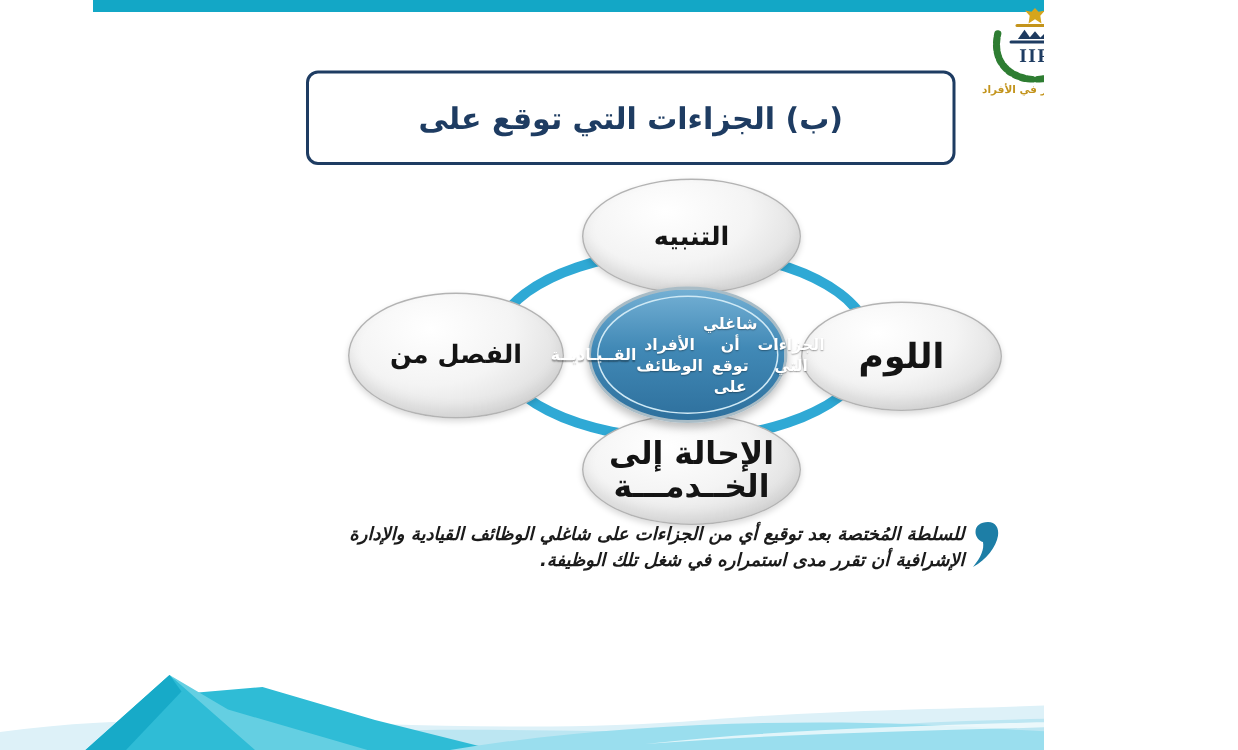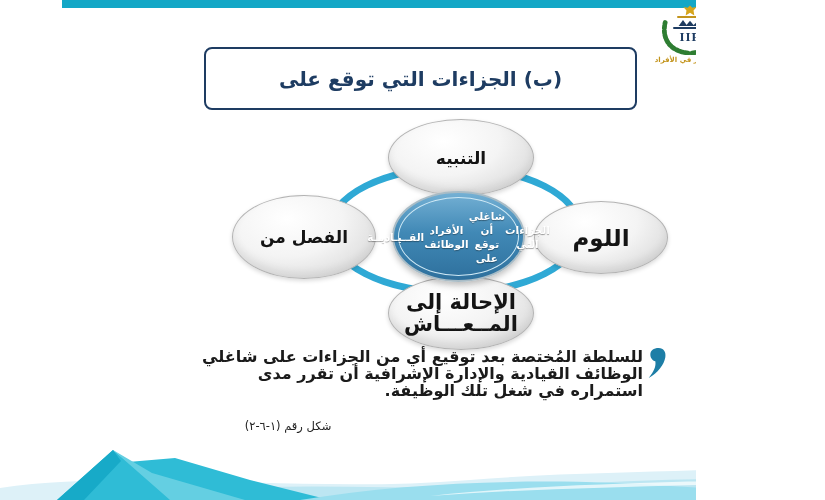--- a/index.html
+++ b/index.html
@@ -43,21 +43,21 @@
   .node-bottom{left:347px;top:276px;width:146px;height:74px;font-size:21px;line-height:22px;}
   .node-center{position:absolute;left:351px;top:191px;width:133px;height:91px;border-radius:50%;
     background:linear-gradient(180deg,#74b0d4 0%,#4189b6 45%,#2e709d 100%);
     border:2px solid #a9bcc6;box-shadow:0 3px 6px rgba(0,0,0,.25);}
   .node-center .inner-ring{position:absolute;inset:4px;border:1px solid #cfe9f5;border-radius:50%;}
   .node-center .ctext{position:absolute;inset:0;display:flex;flex-direction:row;align-items:center;justify-content:center;
     direction:rtl;color:#fff;font-weight:bold;font-size:10.5px;line-height:14px;text-align:center;text-shadow:0 1px 1px rgba(0,0,0,.35);}
 
   
   .note{position:absolute;left:188px;top:348px;width:455px;direction:rtl;
-    color:var(--ink);font-size:16px;line-height:17px;font-weight:bold;}
+    color:var(--ink);font-size:12px;line-height:17px;font-weight:bold;font-style:italic;}
   .quote-mark{position:absolute;left:647px;top:345px;width:20px;height:36px;}
 
   
   .caption{position:absolute;left:228px;top:419px;width:120px;direction:rtl;text-align:center;
     font-size:11.5px;color:#222;}
 
   
   .waves{position:absolute;left:0;bottom:0;width:825px;height:62px;}
 </style>
 </head>
@@ -103,40 +103,39 @@
     <div class="node node-right">
       <span>اللوم</span>
     </div>
 
     <div class="node node-left">
       <span>الفصل من</span>
     </div>
 
     <div class="node node-bottom">
       <span>الإحالة إلى</span>
-      <span>المــعـــاش</span>
+      <span>الخــدمـــة</span>
     </div>
 
     <div class="node-center">
       <div class="inner-ring"></div>
       <div class="ctext">
         <span>الجزاءات التي</span>
         <span>شاغلي أن توقع على</span>
         <span>الأفراد الوظائف</span>
         <span>القــيـاديــة</span>
       </div>
     </div>
   </div>
 
   <svg class="quote-mark" viewBox="0 0 24 40">
     <path d="M14,2 C20,2 23,7 22,13 C20.5,22 13,32 2,38 C8.5,30 11,24 10,18 C6.5,17 4,13.5 4,10 C4,5 8,2 14,2 Z" fill="#1d7ea6"></path>
   </svg>
   <div class="note">للسلطة المُختصة بعد توقيع أي من الجزاءات على شاغلي الوظائف القيادية والإدارة الإشرافية أن تقرر مدى استمراره في شغل تلك الوظيفة.</div>
 
-  <div class="caption">شكل رقم (١-٦-٢)</div>
 
   <svg class="waves" viewBox="0 0 825 62" preserveAspectRatio="none">
     <path d="M0,50 C140,30 300,56 470,42 C620,30 730,38 825,20 L825,62 L0,62 Z" fill="#ddf1f8"></path>
     <path d="M120,62 C260,36 430,58 580,46 C690,38 770,44 825,34 L825,62 Z" fill="#bce6f2"></path>
     <polygon points="57,62 113,12 128,24 175,20 250,42 330,62" fill="#2fbcd6"></polygon>
     <polygon points="57,62 113,12 121,23 84,62" fill="#17aac8"></polygon>
     <polygon points="113,12 152,35 245,62 170,62" fill="#64cfe2"></polygon>
     <path d="M300,62 C420,42 560,40 670,48 C740,53 790,50 825,44 L825,62 Z" fill="#9adeee"></path>
     <polygon points="700,62 765,14 792,40 758,52" fill="#36c0d7"></polygon>
     <polygon points="765,14 792,40 825,56 825,62 756,62" fill="#7ed7e8"></polygon>

